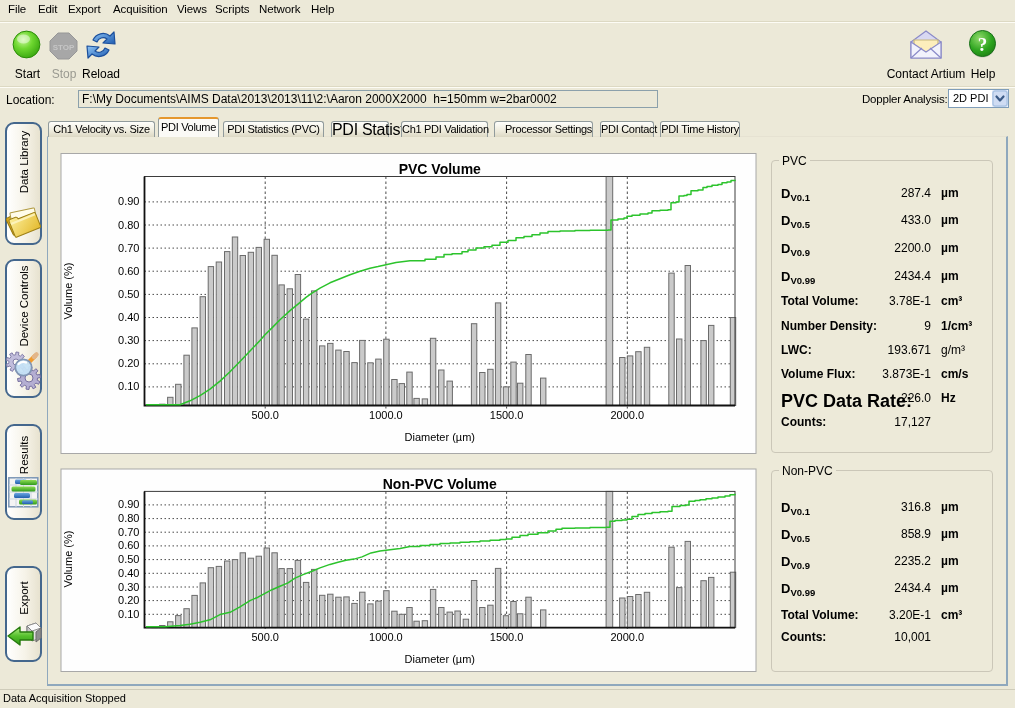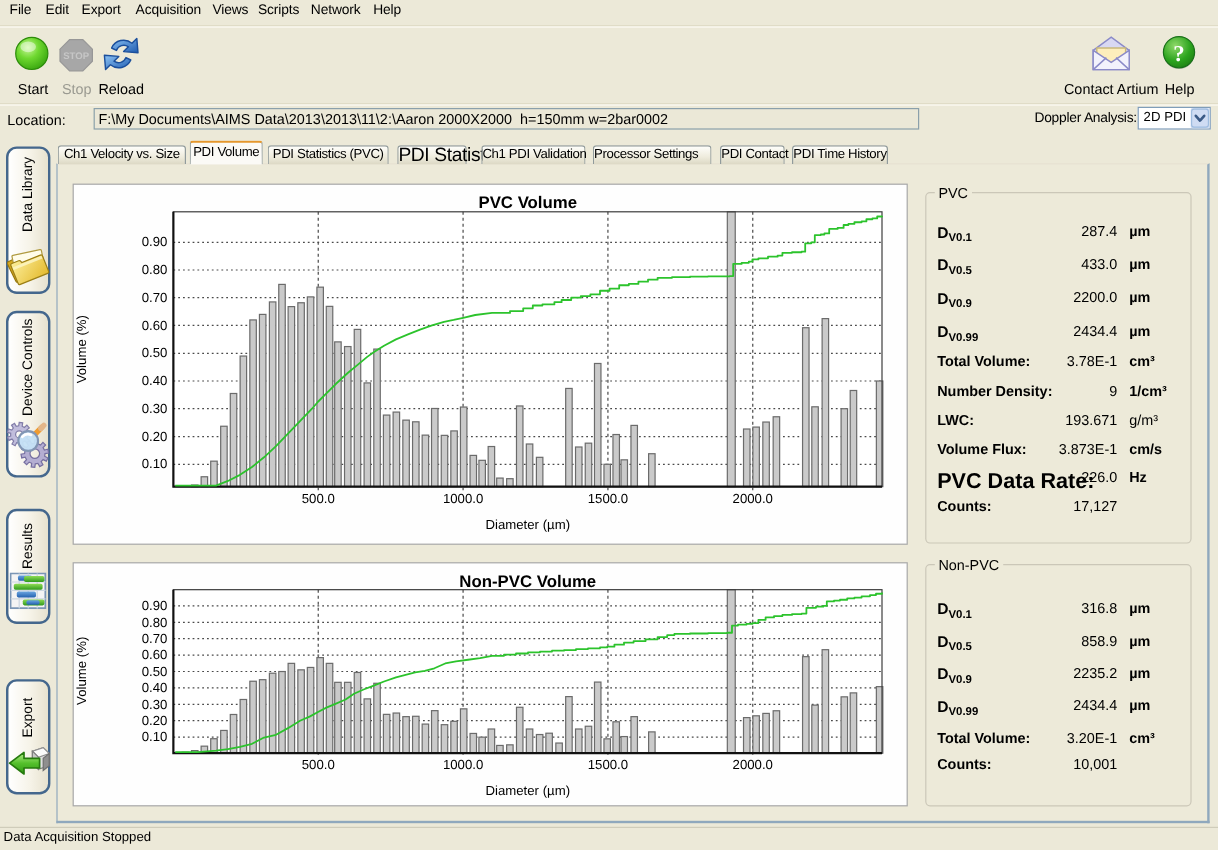--- a/index.html
+++ b/index.html
@@ -68,36 +68,36 @@
 <text x="14.5" y="22" font-size="19" font-weight="bold" fill="#ffffff" text-anchor="middle" font-family="Liberation Serif">?</text>
   </svg>
 <div class="abs" style="left:0px;top:67px;width:55px;text-align:center;font-size:12px">Start</div>
 <div class="abs" style="left:40px;top:67px;width:48px;text-align:center;font-size:12px;color:#9a9a91">Stop</div>
 <div class="abs" style="left:77px;top:67px;width:48px;text-align:center;font-size:12px">Reload</div>
 <div class="abs" style="left:876px;top:67px;width:100px;text-align:center;font-size:12px">Contact Artium</div>
 <div class="abs" style="left:958px;top:67px;width:50px;text-align:center;font-size:12px">Help</div>
 <div class="abs" style="left:0;top:86px;width:1015px;height:2px;border-top:1px solid #ddd9c3;border-bottom:1px solid #fdfcf5"></div>
 
 <div class="abs" style="left:6px;top:93px;font-size:12px">Location:</div>
-<div class="abs" style="left:78px;top:90px;width:688px;height:18px;background:#ebe8d7;border:1px solid #8ba0ab;font-size:12px;line-height:16px;padding-left:3px;white-space:nowrap">F:\My Documents\AIMS Data\2013\2013\11\2:\Aaron 2000X2000&nbsp;&nbsp;h=150mm w=2bar0002</div>
+<div class="abs" style="left:78px;top:90px;width:580px;height:18px;background:#ebe8d7;border:1px solid #8ba0ab;font-size:12px;line-height:16px;padding-left:3px;white-space:nowrap">F:\My Documents\AIMS Data\2013\2013\11\2:\Aaron 2000X2000&nbsp;&nbsp;h=150mm w=2bar0002</div>
 <div class="abs" style="left:862px;top:93px;font-size:11.5px;letter-spacing:-0.2px">Doppler Analysis:</div>
 <div class="abs" style="left:948px;top:89px;width:61px;height:19px;background:#fff;border:1px solid #7f9db9;font-size:11px;line-height:17px;padding-left:4px">2D PDI<div style="position:absolute;right:0;top:0"><svg width="16" height="17">
 <rect x="0" y="0" width="16" height="17" rx="2" fill="#cfdcf3"></rect>
 <rect x="1" y="1" width="14" height="15" rx="2" fill="none" stroke="#9ebcdf" stroke-width="1"></rect>
 <path d="M4.5 6.5 L8 10.5 L11.5 6.5" fill="none" stroke="#3a5a86" stroke-width="2.2" stroke-linecap="round" stroke-linejoin="round"></path>
       </svg></div></div>
 
 <div class="abs" style="left:47px;top:136px;width:961px;height:550px;background:#edead9;border:1px solid #8fa8bd;border-right-width:2px;border-bottom-width:2px;border-top-color:#e6e2d2"></div>
 
 <div style="position:absolute;left:48px;top:121px;width:107px;height:16px;background:linear-gradient(#fefefb,#eeebdc 60%,#dcd8c4);border:1px solid #919b9c;border-bottom:none;border-radius:3px 3px 0 0;text-align:center;line-height:15px;font-size:11px;white-space:nowrap;letter-spacing:-0.3px">Ch1 Velocity vs. Size</div>
 <div style="position:absolute;left:158px;top:117px;width:61px;height:20px;background:#fbfaf6;border:1px solid #919b9c;border-bottom:none;border-radius:3px 3px 0 0;border-top:2.5px solid #e5972d;z-index:5;text-align:center;line-height:16px;font-size:11px;white-space:nowrap;letter-spacing:-0.3px">PDI Volume</div>
 <div style="position:absolute;left:223px;top:121px;width:101px;height:16px;background:linear-gradient(#fefefb,#eeebdc 60%,#dcd8c4);border:1px solid #919b9c;border-bottom:none;border-radius:3px 3px 0 0;text-align:center;line-height:15px;font-size:11px;white-space:nowrap;letter-spacing:-0.3px">PDI Statistics (PVC)</div>
 <div style="position:absolute;left:331px;top:121px;width:58px;height:16px;background:linear-gradient(#fefefb,#eeebdc 60%,#dcd8c4);border:1px solid #919b9c;border-bottom:none;border-radius:3px 3px 0 0;text-align:center;line-height:15px;font-size:16px;white-space:nowrap;letter-spacing:-0.3px">PDI Statistics</div>
 <div style="position:absolute;left:401px;top:121px;width:87px;height:16px;background:linear-gradient(#fefefb,#eeebdc 60%,#dcd8c4);border:1px solid #919b9c;border-bottom:none;border-radius:3px 3px 0 0;text-align:center;line-height:15px;font-size:11px;white-space:nowrap;letter-spacing:-0.3px">Ch1 PDI Validation</div>
-<div style="position:absolute;left:494px;top:121px;width:99px;height:16px;background:linear-gradient(#fefefb,#eeebdc 60%,#dcd8c4);border:1px solid #919b9c;border-bottom:none;border-radius:3px 3px 0 0;text-align:left;line-height:15px;font-size:11px;white-space:nowrap;letter-spacing:-0.3px">Processor Settings</div>
+<div style="position:absolute;left:494px;top:121px;width:99px;height:16px;background:linear-gradient(#fefefb,#eeebdc 60%,#dcd8c4);border:1px solid #919b9c;border-bottom:none;border-radius:3px 3px 0 0;text-align:right;line-height:15px;font-size:11px;white-space:nowrap;letter-spacing:-0.3px">Processor Settings</div>
 <div style="position:absolute;left:600px;top:121px;width:54px;height:16px;background:linear-gradient(#fefefb,#eeebdc 60%,#dcd8c4);border:1px solid #919b9c;border-bottom:none;border-radius:3px 3px 0 0;text-align:center;line-height:15px;font-size:11px;white-space:nowrap;letter-spacing:-0.3px">PDI Contact</div>
 <div style="position:absolute;left:660px;top:121px;width:80px;height:16px;background:linear-gradient(#fefefb,#eeebdc 60%,#dcd8c4);border:1px solid #919b9c;border-bottom:none;border-radius:3px 3px 0 0;text-align:center;line-height:15px;font-size:11px;white-space:nowrap;letter-spacing:-0.3px">PDI Time History</div>
 
 <div style="position:absolute;left:5px;top:121.7px;width:37px;height:123.3px;border:2px solid #44678d;border-radius:9px;background:linear-gradient(90deg,#ffffff,#f6f3e8 55%,#e7e2cf)">
 <div style="position:absolute;left:50%;top:38px;transform:translate(-50%,-50%) rotate(-90deg);white-space:nowrap;font-size:11.5px">Data Library</div>
 <div style="position:absolute;left:-1px;top:77.3px"><svg width="38" height="38" viewBox="0 0 38 38">
 <defs>
           <linearGradient id="fg" x1="0" y1="0" x2="1" y2="1">
             <stop offset="0" stop-color="#fcee9a"></stop>
             <stop offset="1" stop-color="#e4ba2e"></stop>

